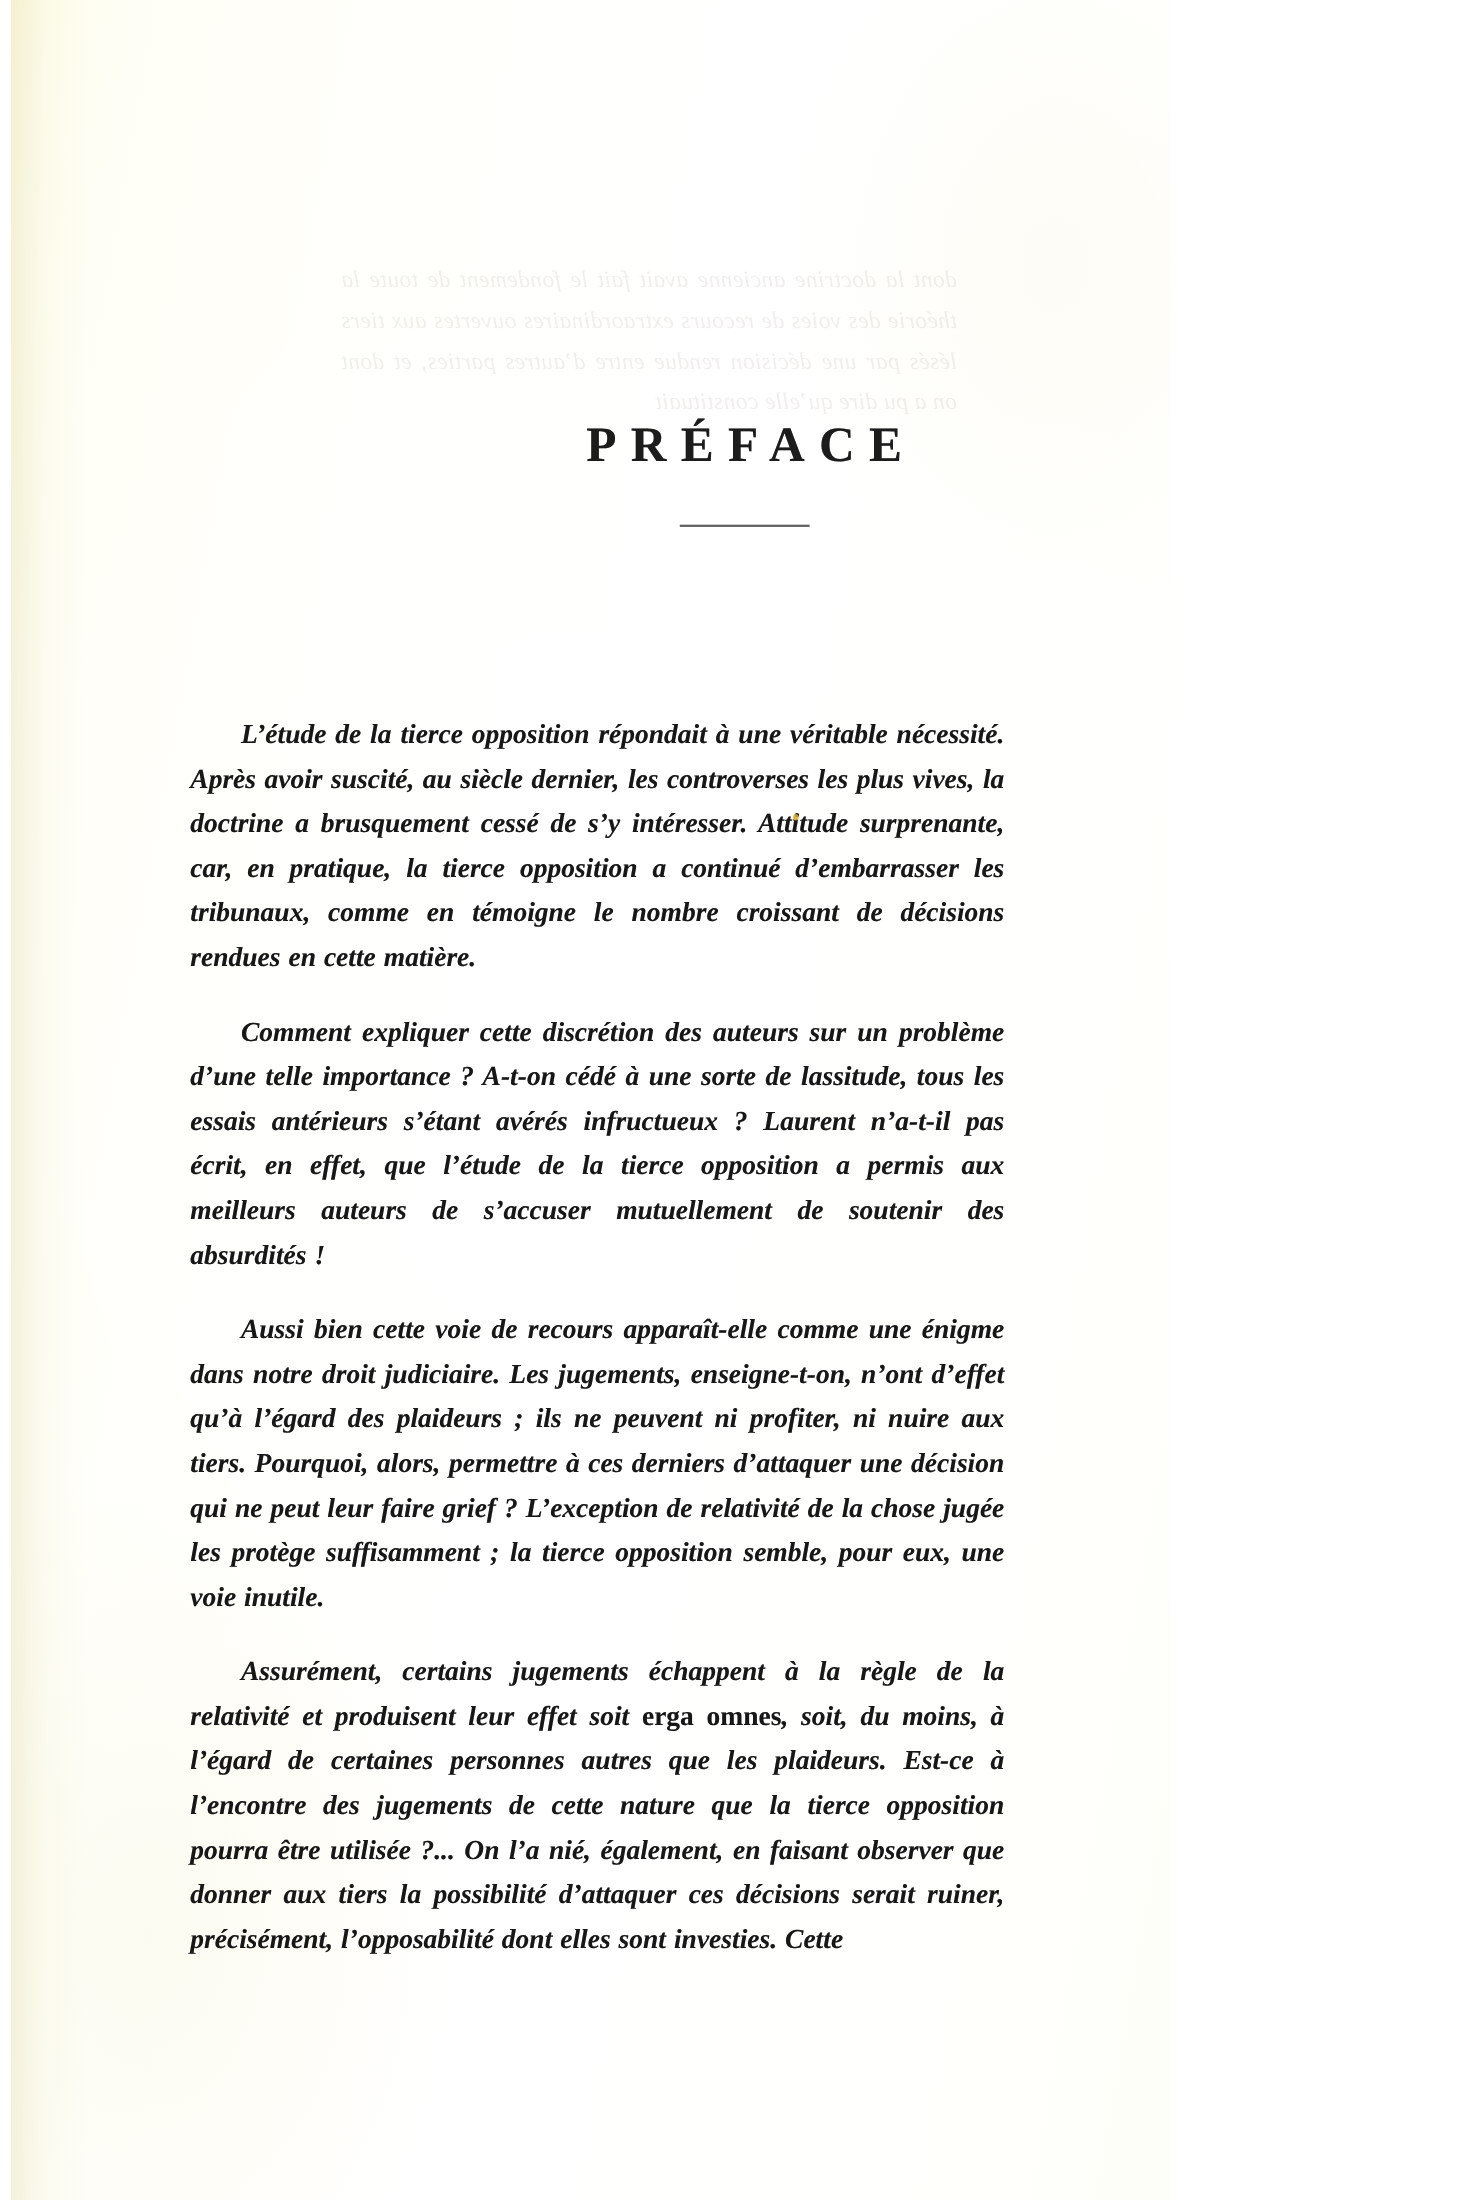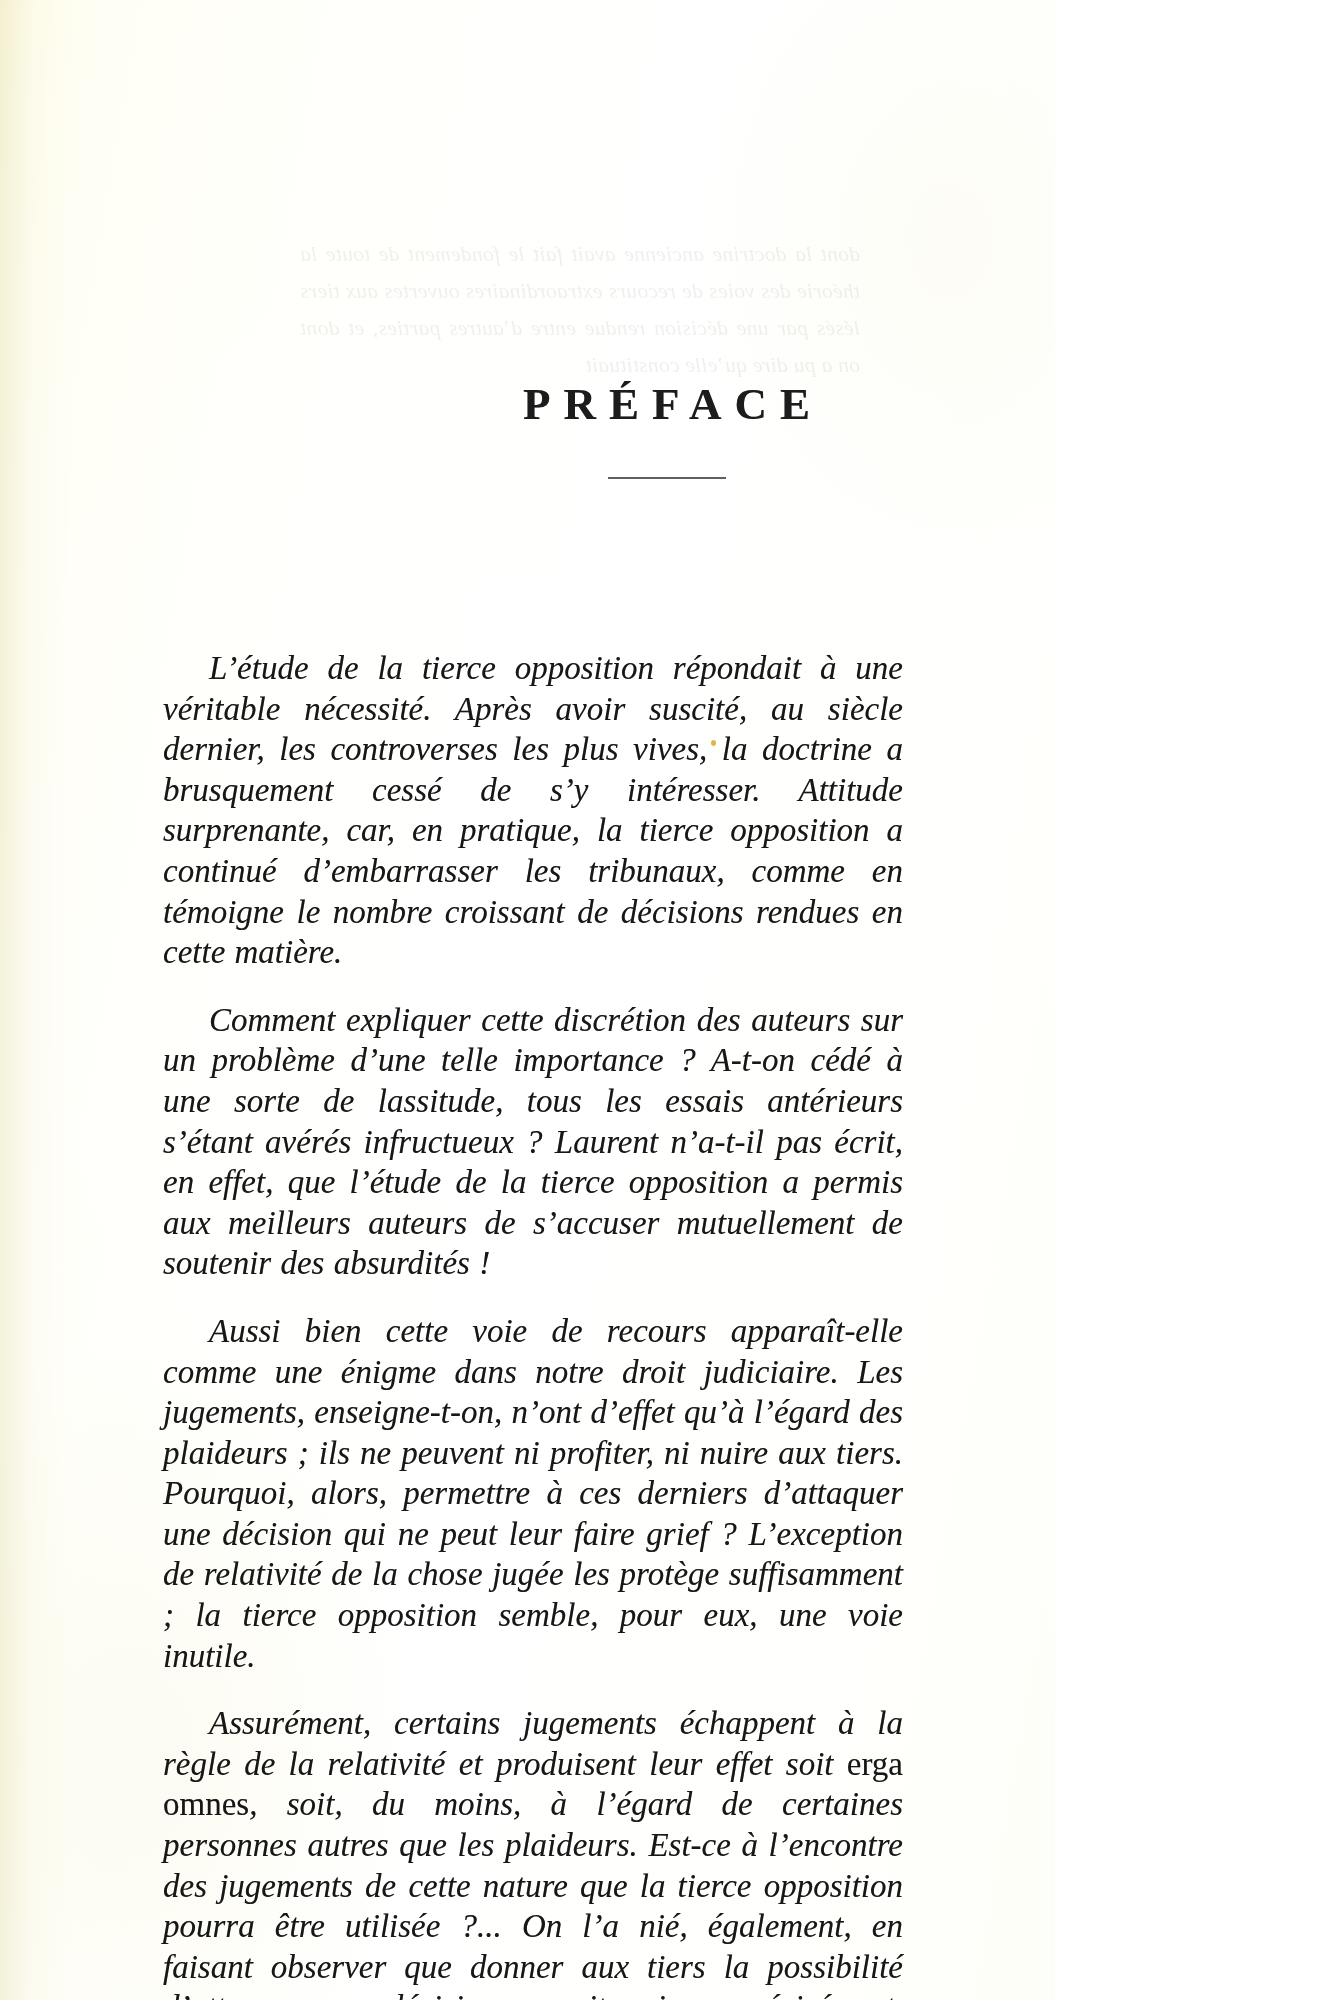--- a/index.html
+++ b/index.html
@@ -22,20 +22,21 @@
     background:
       linear-gradient(100deg,
         #fdfbe2 0px,
         #fefdee 40px,
         #fffef6 120px,
         #fffffb 340px,
         #ffffff 700px,
         #fffffd 1100px,
         #fefef9 1333px);
     overflow: hidden;
+    margin-left: 10px;
   }
   
   .page::before {
     content: "";
     position: absolute;
     inset: 0;
     background:
       radial-gradient(ellipse 70% 55% at 48% 45%, rgba(255,255,255,0.85) 0%, rgba(255,255,255,0) 72%),
       radial-gradient(ellipse 40% 30% at 12% 88%, rgba(250,248,232,0.55) 0%, rgba(255,255,255,0) 70%),
       radial-gradient(ellipse 35% 25% at 90% 12%, rgba(251,250,238,0.5) 0%, rgba(255,255,255,0) 70%);
@@ -99,27 +100,28 @@
   .body-text {
     position: absolute;
     left: 163px;
     top: 648px;
     width: 740px;
   }
   .para {
     margin: 0 0 27px 0;
     font-family: "Liberation Serif", "DejaVu Serif", serif;
     font-style: italic;
-    font-size: 33px;
+    font-size: 25px;
     line-height: 40.6px;
     color: #171717;
     text-align: justify;
     text-indent: 46px;
     word-spacing: 1px;
     text-shadow: 0 0 0.35px rgba(20,20,20,0.4);
+    font-weight: bold;
   }
   .para:last-child { margin-bottom: 0; }
   .para .roman {
     font-style: normal;
   }
   
   .para, .page-title { transform-origin: left top; }
 
   .ink-speck {
     position: absolute;

